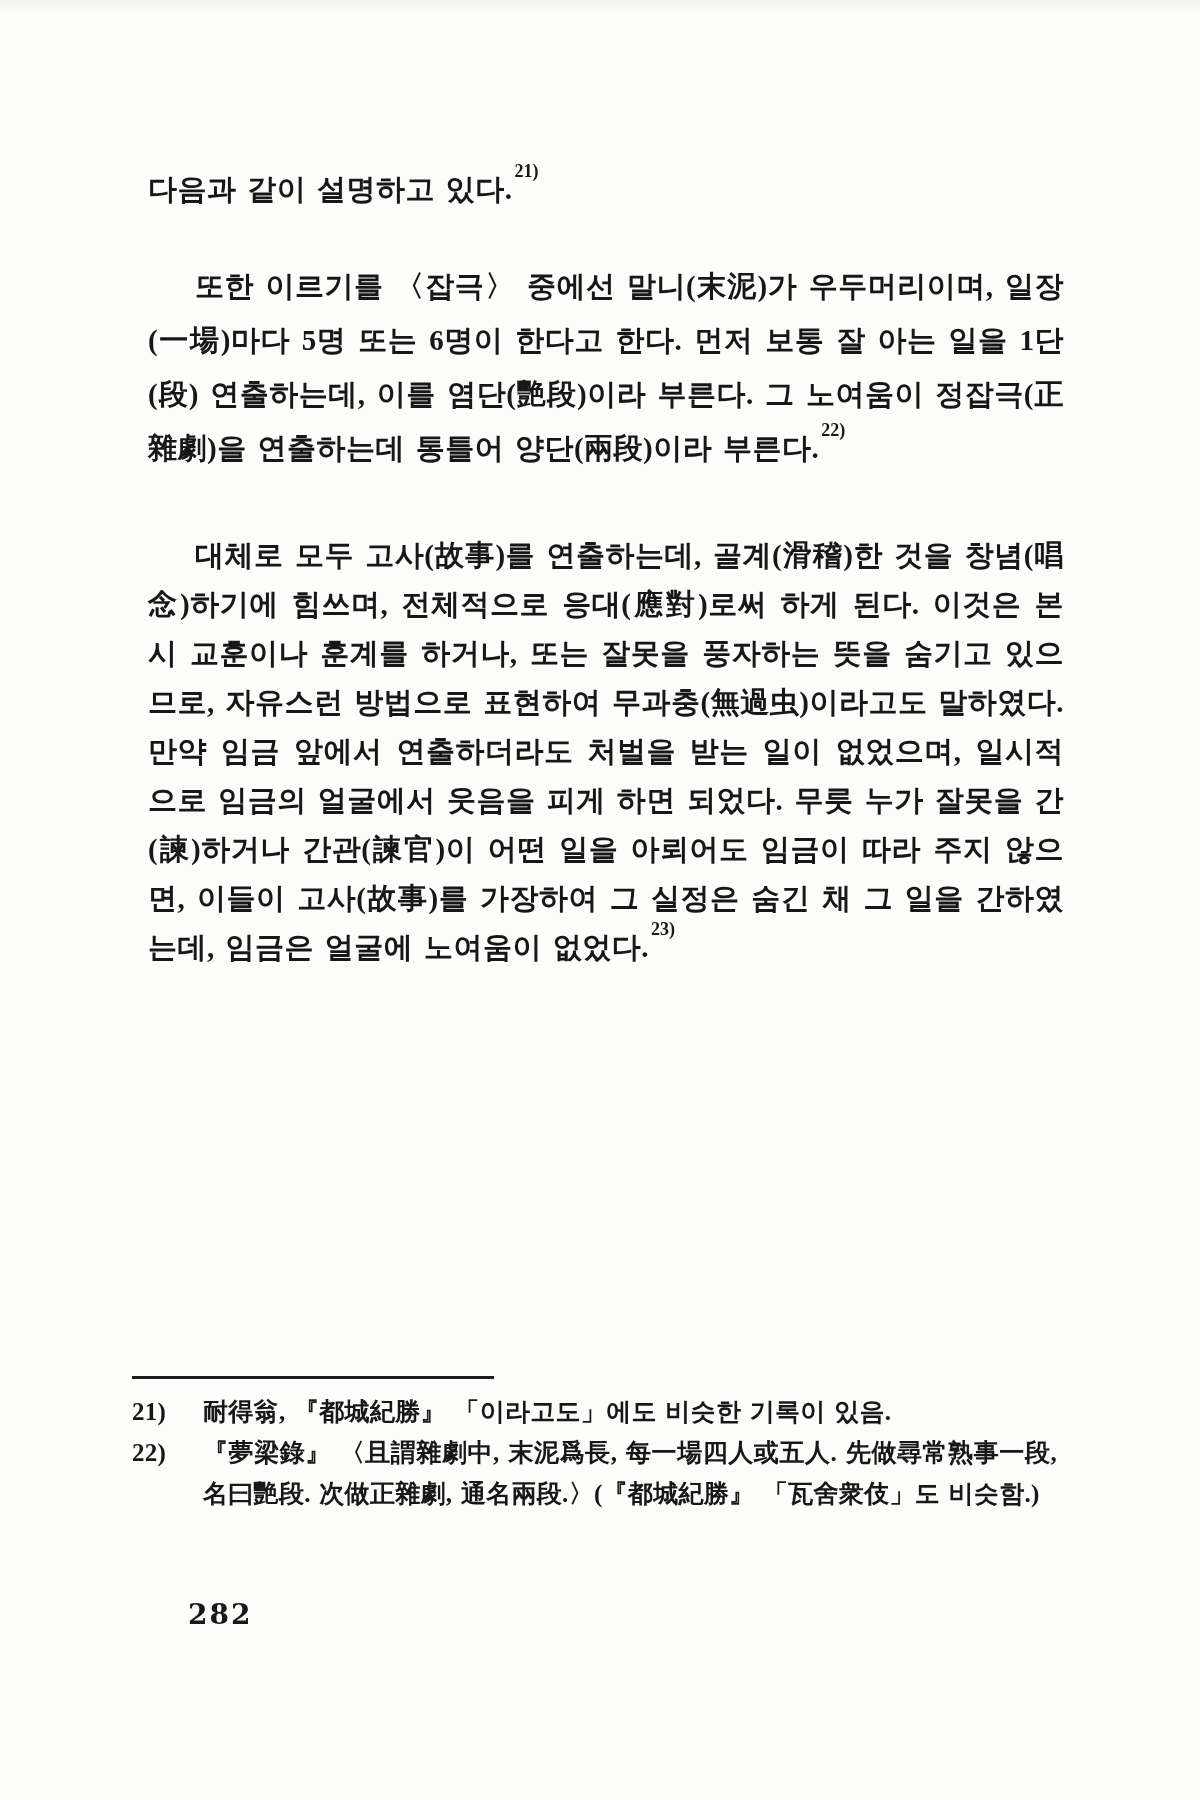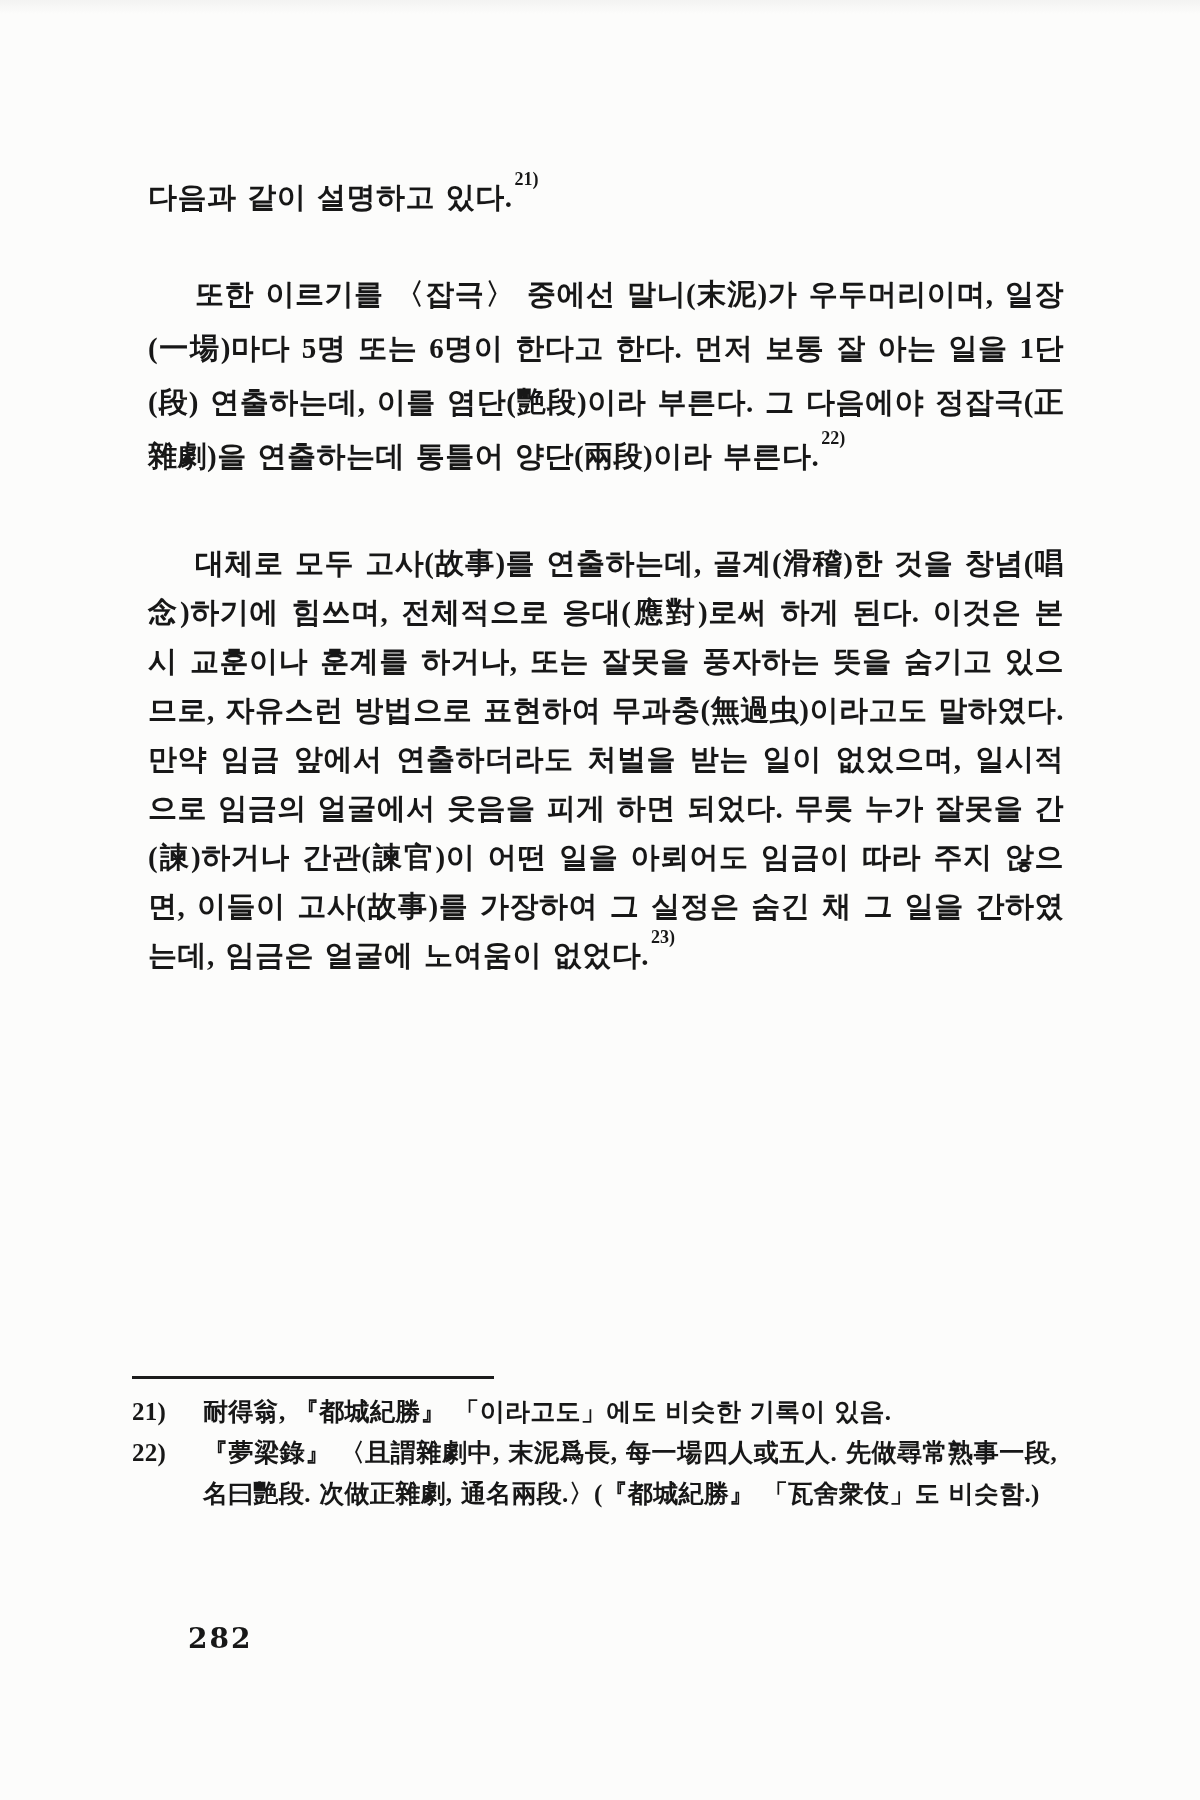--- a/index.html
+++ b/index.html
@@ -15,21 +15,21 @@
     background: #fcfcfb;
     background-image: linear-gradient(to bottom, #f3f3f2 0px, #fcfcfb 14px),
                       radial-gradient(ellipse at 50% 45%, #fdfdfc 60%, #f8f8f6 100%);
     color: #171717;
     font-family: "Liberation Serif", "DejaVu Serif", serif;
     overflow: hidden;
   }
   .text-area {
     position: absolute;
     left: 148px;
-    top: 172px;
+    top: 164px;
     width: 916px;
   }
   p.body-para {
     margin: 0;
     font-size: 29px;
     line-height: 51px;
     font-weight: 600;
     letter-spacing: 0.5px;
     word-spacing: 3px;
     text-align: justify;
@@ -83,33 +83,32 @@
     word-spacing: 2px;
   }
   .page-number {
     position: absolute;
     left: 188px;
     top: 1598px;
     font-size: 28px;
     font-weight: 700;
     letter-spacing: 2px;
     font-family: "DejaVu Serif", "Liberation Serif", serif;
-    margin-top: 24px;
   }
 </style>
 </head>
 <body>
 
 <div class="page">
 
   <div class="text-area">
 
     <p class="body-para"><span>다음과 같이 설명하고 있다.</span><sup class="fnref">21)</sup></p>
 
-    <blockquote class="quote q1"><span>또한 이르기를 〈잡극〉 중에선 말니(末泥)가 우두머리이며, 일장(一場)마다 5명 또는 6명이 한다고 한다. 먼저 보통 잘 아는 일을 1단(段) 연출하는데, 이를 염단(艷段)이라 부른다. 그 다음에야 정잡극(正雜劇)을 연출하는데 통틀어 양단(兩段)이라 부른다.</span><sup class="fnref">22)</sup></blockquote>
+    <blockquote class="quote q1"><span>또한 이르기를 〈잡극〉 중에선 말니(末泥)가 우두머리이며, 일장(一場)마다 5명 또는 6명이 한다고 한다. 먼저 보통 잘 아는 일을 1단(段) 연출하는데, 이를 염단(艷段)이라 부른다. 그 노여움이 정잡극(正雜劇)을 연출하는데 통틀어 양단(兩段)이라 부른다.</span><sup class="fnref">22)</sup></blockquote>
 
 
 
     <blockquote class="quote q2"><span>대체로 모두 고사(故事)를 연출하는데, 골계(滑稽)한 것을 창념(唱念)하기에 힘쓰며, 전체적으로 응대(應對)로써 하게 된다. 이것은 본시 교훈이나 훈계를 하거나, 또는 잘못을 풍자하는 뜻을 숨기고 있으므로, 자유스런 방법으로 표현하여 무과충(無過虫)이라고도 말하였다. 만약 임금 앞에서 연출하더라도 처벌을 받는 일이 없었으며, 일시적으로 임금의 얼굴에서 웃음을 피게 하면 되었다. 무릇 누가 잘못을 간(諫)하거나 간관(諫官)이 어떤 일을 아뢰어도 임금이 따라 주지 않으면, 이들이 고사(故事)를 가장하여 그 실정은 숨긴 채 그 일을 간하였는데, 임금은 얼굴에 노여움이 없었다.</span><sup class="fnref">23)</sup></blockquote>
 
   </div>
 
   <div class="footnote-area">
     <div class="fn-rule"></div>
 

